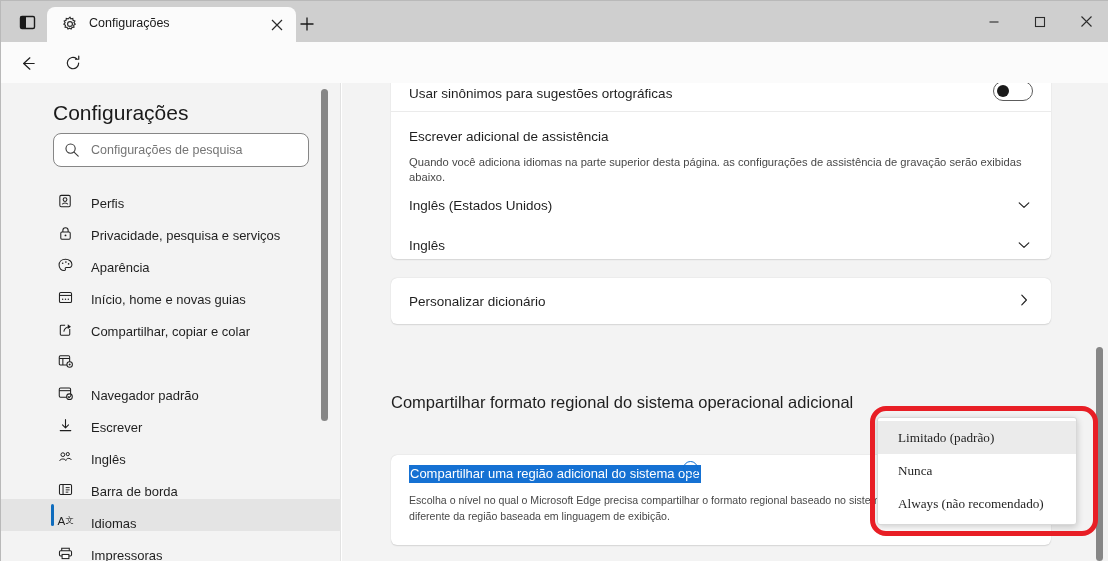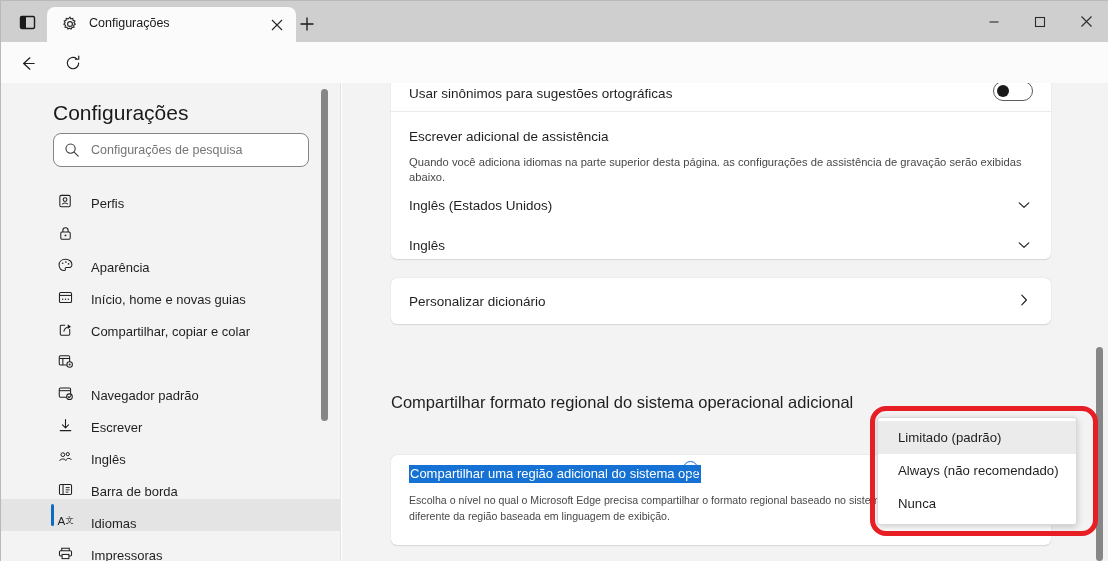--- a/index.html
+++ b/index.html
@@ -291,20 +291,21 @@
   
   .dropdown {
     position: absolute; left: 876px; top: 334px;
     width: 200px; height: 108px;
     background: #ffffff;
     border: 1px solid #d8d8d8;
     border-radius: 3px;
     box-shadow: 0 2px 7px rgba(0,0,0,0.20);
     z-index: 40;
     padding-top: 3px;
+    font-family: Liberation Serif, serif;
   }
   .dd-item {
     height: 33px;
     display: flex; align-items: center;
     padding-left: 20px;
     font-size: 13.2px; color: #1f1f1f;
     white-space: nowrap;
   }
   .dd-item.selected { background: #ebebeb; }
 
@@ -461,20 +462,21 @@
         </div>
 
         <div class="nav-item">
           <span class="nav-ico">
             <svg width="17" height="17" viewBox="0 0 18 18">
               <rect x="4" y="7.5" width="10" height="7.5" rx="1.2" fill="none" stroke="#1f1f1f" stroke-width="1.1"></rect>
               <path d="M6.2 7.5 V5.8 A2.8 2.8 0 0 1 11.8 5.8 V7.5" fill="none" stroke="#1f1f1f" stroke-width="1.1"></path>
               <circle cx="9" cy="11" r="1" fill="#1f1f1f"></circle>
             </svg>
           </span>
+          <span class="nav-label">Privacidade, pesquisa e serviços</span>
         </div>
 
         <div class="nav-item">
           <span class="nav-ico">
             <svg width="17" height="17" viewBox="0 0 18 18">
               <path d="M9 2.4 C5 2.4 2.2 5 2.2 8.6 C2.2 12 4.6 14.4 7.5 14.4 C8.9 14.4 9.2 13.5 8.8 12.8 C8.3 11.9 8.9 11.2 9.9 11.2 H12 C14.2 11.2 15.8 9.9 15.8 7.9 C15.8 4.8 12.8 2.4 9 2.4 Z" fill="none" stroke="#1f1f1f" stroke-width="1.1"></path>
               <circle cx="6" cy="6.6" r="0.85" fill="#1f1f1f"></circle>
               <circle cx="9.4" cy="5.4" r="0.85" fill="#1f1f1f"></circle>
               <circle cx="12.3" cy="7.3" r="0.85" fill="#1f1f1f"></circle>
             </svg>
@@ -651,23 +653,23 @@
       </div>
 
       <div class="pg-scroll-thumb"></div>
     </div>
 
     <div class="dropdown">
       <div class="dd-item selected">
         <span>Limitado (padrão)</span>
       </div>
       <div class="dd-item">
+        <span>Nunca</span>
+      </div>
+      <div class="dd-item">
         <span>Always (não recomendado)</span>
-      </div>
-      <div class="dd-item">
-        <span>Nunca</span>
       </div>
     </div>
 
     <div class="annot-ring"></div>
 
   </div>
 </div>
 
 </body></html>

